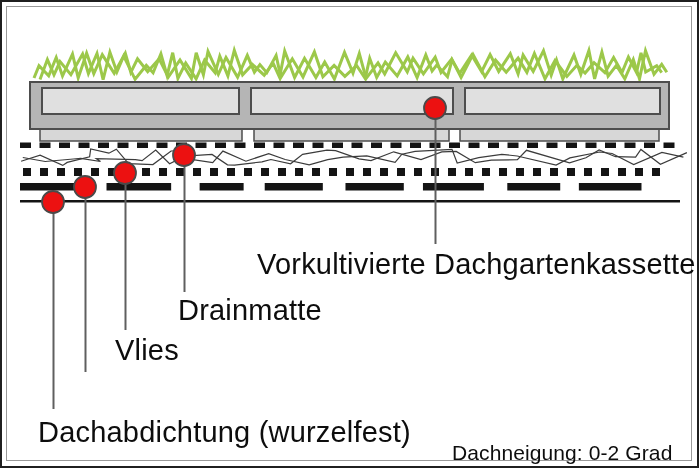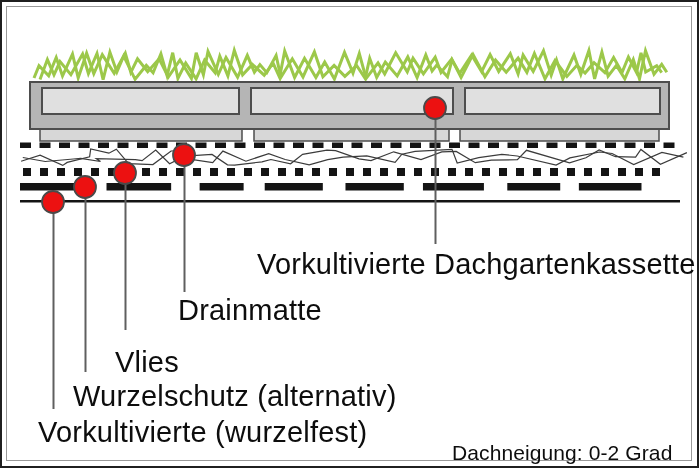--- a/index.html
+++ b/index.html
@@ -127,17 +127,16 @@
       <line x1="123.5" y1="171" x2="123.5" y2="328" stroke="#5f5f5f" stroke-width="2"></line>
       <circle cx="123" cy="171" r="11" fill="#ec1111" stroke="#4a4a4a" stroke-width="1.8"></circle>
       <line x1="83.5" y1="185" x2="83.5" y2="370" stroke="#5f5f5f" stroke-width="2"></line>
       <circle cx="83" cy="185" r="11" fill="#ec1111" stroke="#4a4a4a" stroke-width="1.8"></circle>
       <line x1="51.5" y1="200" x2="51.5" y2="407" stroke="#5f5f5f" stroke-width="2"></line>
       <circle cx="51" cy="200" r="11" fill="#ec1111" stroke="#4a4a4a" stroke-width="1.8"></circle>
     </svg>
 
   <div class="label" id="lbl-kassette" style="left: 255px; top: 248px;">Vorkultivierte Dachgartenkassette</div>
   <div class="label" id="lbl-drainmatte" style="left: 176px; top: 294px;">Drainmatte</div>
-  <div class="label" id="lbl-vlies" style="left: 113px; top: 346px;">Vlies</div>
-  <div class="label" id="lbl-wurzelschutz" style="left: 71px; top: 380px;">Wurzelschutz (alternativ)</div>
-  <div class="label" id="lbl-dachabdichtung" style="left: 36px; top: 416px;">Vorkultivierte (wurzelfest)</div>
+  <div class="label" id="lbl-vlies" style="left: 113px; top: 334px;">Vlies</div>
+  <div class="label" id="lbl-dachabdichtung" style="left: 36px; top: 416px;">Dachabdichtung (wurzelfest)</div>
   <div class="note" id="note-dachneigung" style="left: 450px; top: 402px; margin-top: 38px;">Dachneigung: 0-2 Grad</div>
 </div>
 
 </body></html>

